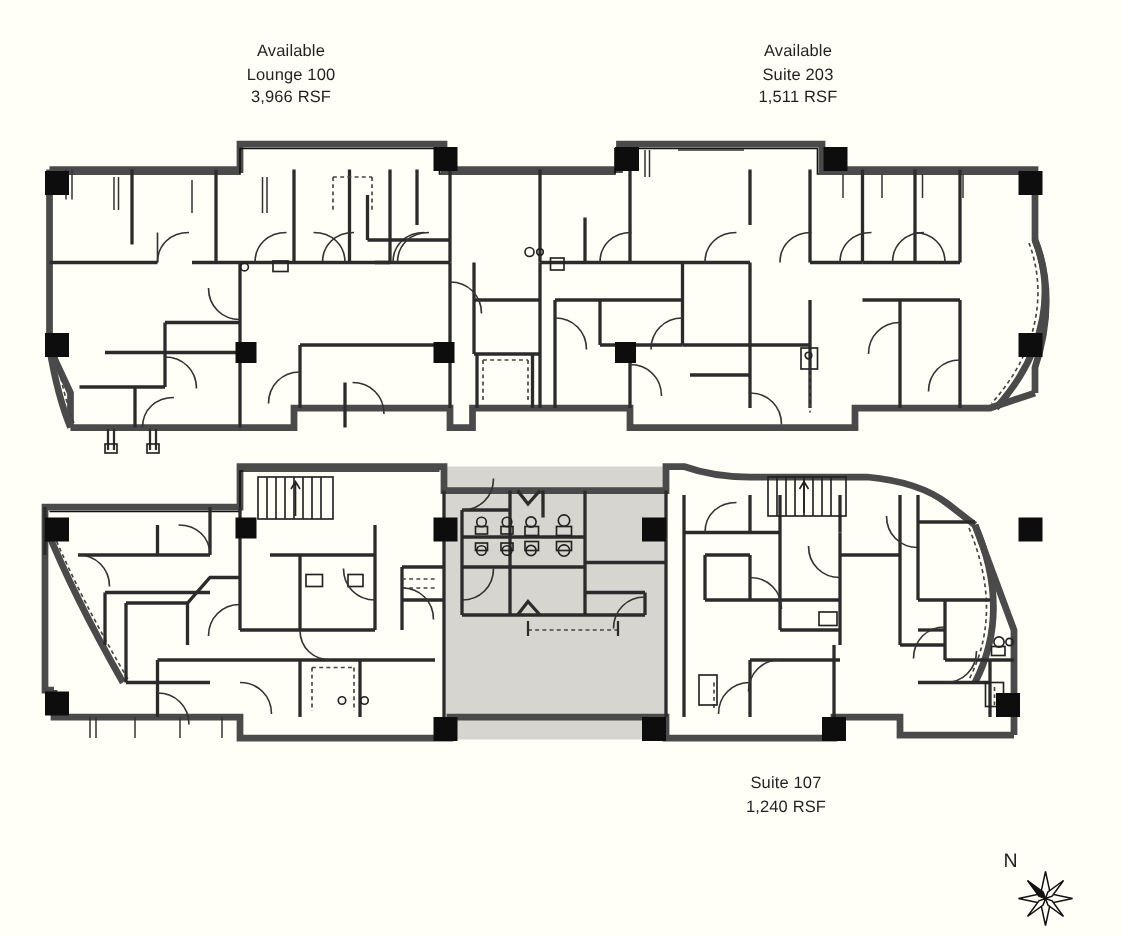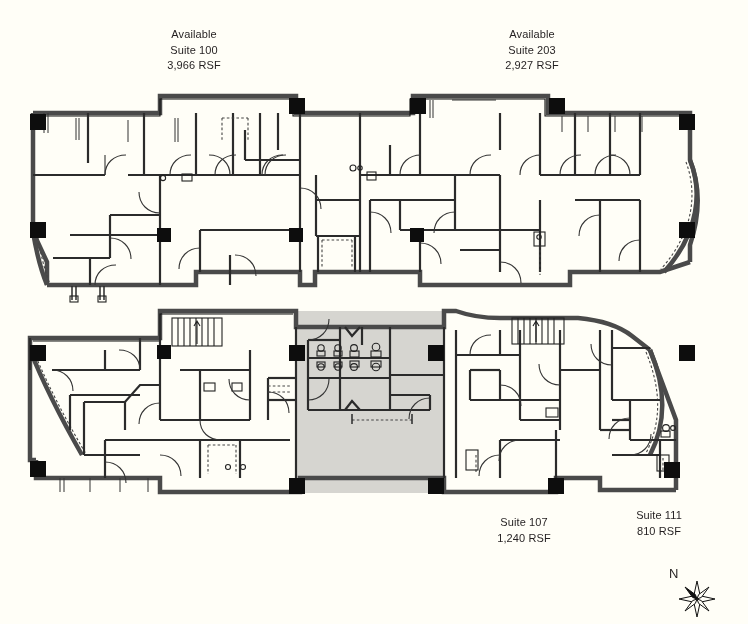--- a/index.html
+++ b/index.html
@@ -39,40 +39,36 @@
   }
   svg{display:block;}
 </style>
 </head>
 <body>
 
 <div id="stage">
 
   <div class="lbl" style="left:125px;top:27px;width:110px;">
     <div>Available</div>
-    <div>Suite 100</div>
+    <div>Lounge 100</div>
     <div>3,966 RSF</div>
   </div>
 
   <div class="lbl" style="left:463px;top:27px;width:110px;">
     <div>Available</div>
     <div>Suite 203</div>
-    <div>2,927 RSF</div>
+    <div>1,511 RSF</div>
   </div>
 
 
   <div class="lbl" style="left:455px;top:515px;width:110px;">
     <div>Suite 107</div>
     <div>1,240 RSF</div>
   </div>
 
-  <div class="lbl" style="left:590px;top:508px;width:110px;">
-    <div>Suite 111</div>
-    <div>810 RSF</div>
-  </div>
 
   <div class="amenity-lbl" style="left:295px;top:430px;width:150px;">
     <div>Tenant Lounge</div>
     <div>Building Amenity</div>
   </div>
 
   <div class="compass-n" style="left:669px;top:566px;">N</div>
   <svg style="position:absolute;left:676px;top:578px;" width="42" height="42" viewBox="0 0 42 42">
     <g transform="translate(21,21)">
 

